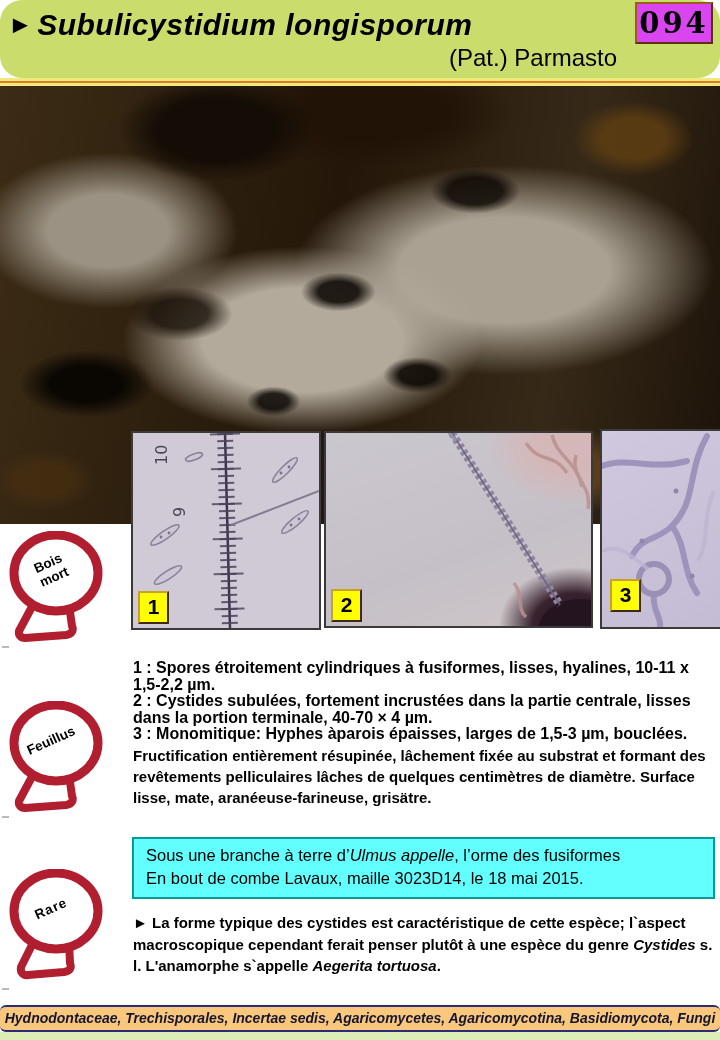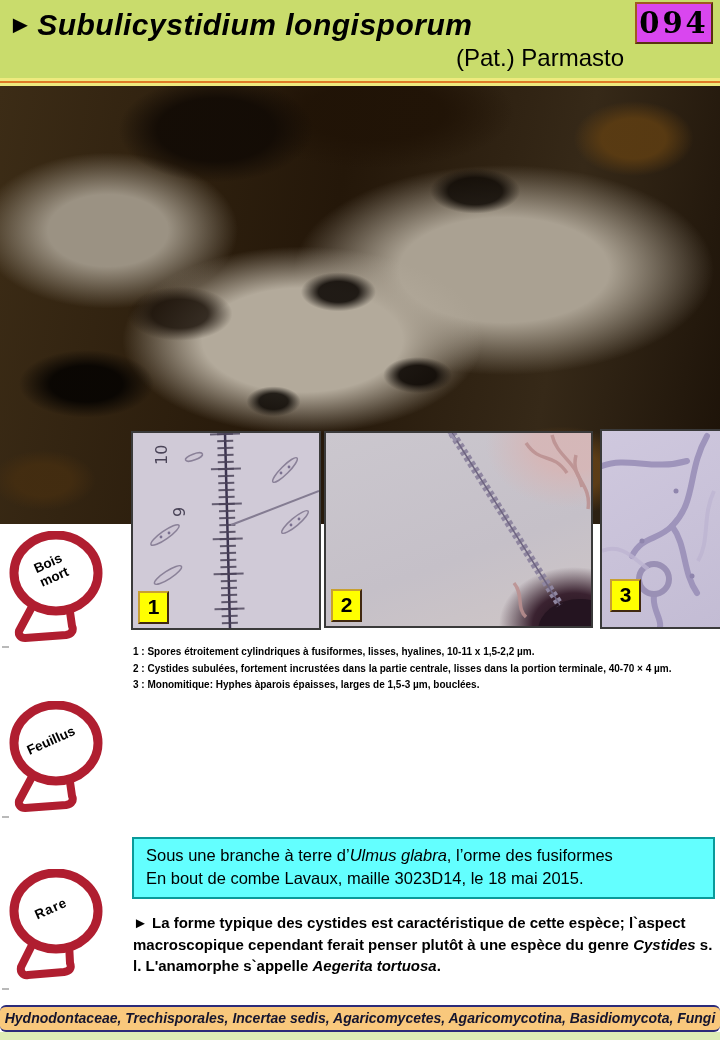--- a/index.html
+++ b/index.html
@@ -1,24 +1,24 @@
 <!DOCTYPE html>
 <html><head>
 <meta charset="utf-8">
 <style>
   html,body{margin:0;padding:0;}
   body{width:720px;height:1040px;background:#ffffff;font-family:"Liberation Sans",sans-serif;color:#000;}
   .page{position:relative;width:720px;height:1040px;overflow:hidden;background:#fff;}
 
   
-  .header{position:absolute;left:0;top:0;width:720px;height:78px;background:#c9dc6c;}
+  .header{position:absolute;left:0;top:0;width:720px;height:78px;background:#c9dc6c;border-radius:22px;}
   .title-line{position:absolute;left:8px;top:8px;white-space:nowrap;}
   .title-arrow{font-size:25px;font-weight:bold;vertical-align:2px;}
   .title{display:inline;margin:0;font-size:30px;font-weight:bold;font-style:italic;letter-spacing:0.5px;}
-  .author{position:absolute;left:12px;top:44px;width:612px;text-align:right;font-size:24px;}
+  .author{position:absolute;left:5px;top:44px;width:612px;text-align:right;font-size:24px;}
   .number-box{position:absolute;left:635px;top:2px;width:74px;height:38px;background:#d946ef;
       border:2px solid #a05a20;border-right-color:#5a3210;border-bottom-color:#5a3210;
       font-family:"DejaVu Serif",serif;font-weight:bold;font-size:29px;line-height:38px;
       text-align:center;letter-spacing:3px;}
 
   
   .band{position:absolute;left:0;top:78px;width:720px;height:8px;
       background:linear-gradient(#eeea7e 0,#eeea7e 3px,#dd7a26 3px,#dd7a26 5px,#eeea7e 5px);}
 
   
@@ -57,22 +57,22 @@
 
   
   .mushroom{position:absolute;left:4px;width:102px;height:112px;}
   .mush-label{position:absolute;left:18px;top:24px;width:58px;text-align:center;
       transform:rotate(-24deg);font-weight:bold;font-size:13.5px;line-height:15px;color:#000;}
   #mush1{top:531px;} #mush2{top:701px;} #mush3{top:869px;}
   #mush2 .mush-label{top:32px;left:12px;width:70px;}
   #mush3 .mush-label{top:32px;letter-spacing:1px;}
 
   
-  .micro-notes{position:absolute;left:133px;top:644px;width:586px;
-      font-size:10px;font-weight:bold;line-height:16.5px;}
+  .micro-notes{position:absolute;left:133px;top:660px;width:586px;
+      font-size:16px;font-weight:bold;line-height:16.5px;}
   .micro-notes p{margin:0;}
   .macro-desc{position:absolute;left:133px;top:745px;width:578px;
       font-size:15px;font-weight:bold;line-height:21px;}
   .habitat-box{position:absolute;left:132px;top:837px;width:567px;background:#63ffff;
       border:2px solid #0a9a9a;padding:5px 0 7px 12px;font-size:16.5px;line-height:23px;}
   .comment{position:absolute;left:133px;top:912px;width:588px;
       font-size:15px;font-weight:bold;line-height:21.5px;}
   .it{font-style:italic;}
 
   
@@ -201,23 +201,24 @@
   <div class="tick" style="top:646px"></div>
   <div class="tick" style="top:816px"></div>
   <div class="tick" style="top:988px"></div>
 
   <div class="micro-notes">
     <p>1 : Spores étroitement cylindriques à fusiformes, lisses, hyalines, 10-11 x 1,5-2,2 µm.</p>
     <p>2 : Cystides subulées, fortement incrustées dans la partie centrale, lisses dans la portion terminale, 40-70 × 4 µm.</p>
     <p>3 : Monomitique: Hyphes àparois épaisses, larges de 1,5-3 µm, bouclées.</p>
   </div>
 
+  <div class="macro-desc">Fructification entièrement résupinée, lâchement fixée au substrat et formant des revêtements pelliculaires lâches de quelques centimètres de diamètre. Surface lisse, mate, aranéeuse-farineuse, grisätre.</div>
 
   <div class="habitat-box">
-    <div><span>Sous une branche à terre d’</span><span class="it">Ulmus glabra</span><span>, l’orme des fusiformes</span></div>
+    <div><span>Sous une branche à terre d’</span><span class="it">Ulmus appelle</span><span>, l’orme des fusiformes</span></div>
     <div><span>En bout de combe Lavaux, maille 3023D14, le 18 mai 2015.</span></div>
   </div>
 
   <div class="comment">
     <span>►</span><span> La forme typique des cystides est caractéristique de cette espèce; l`aspect macroscopique cependant ferait penser plutôt à une espèce du genre </span><span class="it">Cystides</span><span> s. l. L'anamorphe s`appelle </span><span class="it">Aegerita tortuosa</span><span>.</span>
   </div>
 
   <div class="footer-bar">Hydnodontaceae, Trechisporales, Incertae sedis, Agaricomycetes, Agaricomycotina, Basidiomycota, Fungi</div>
   <div class="bottom-strip"></div>
 

